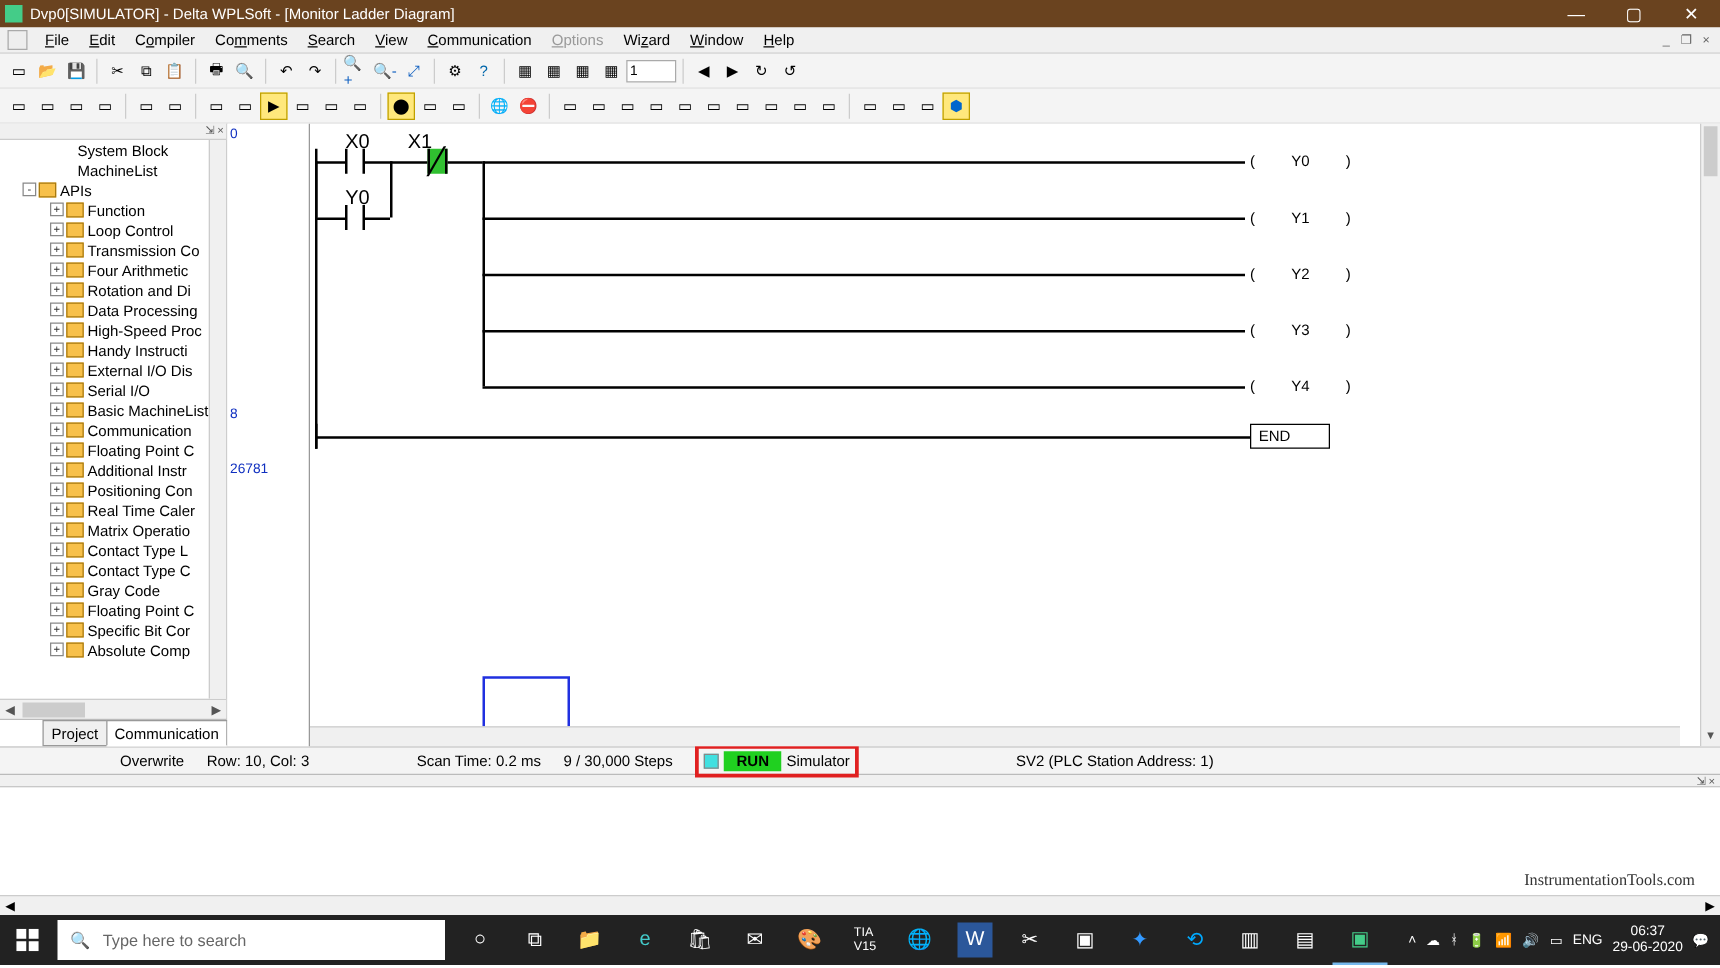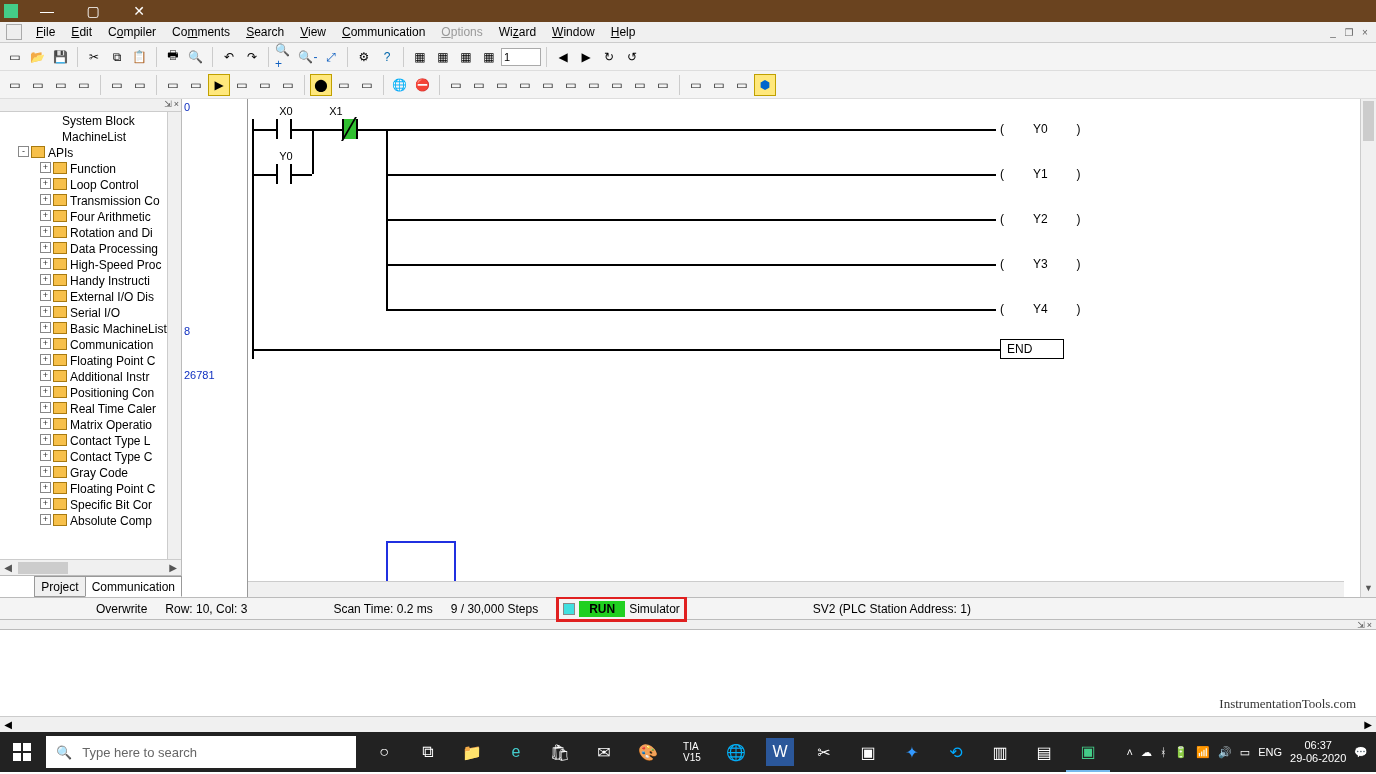--- a/index.html
+++ b/index.html
@@ -62,21 +62,21 @@
 
 .rail { position:absolute; top:12px; bottom:200px; width:2px; background:#000; }
 .hline { position:absolute; height:2px; background:#000; }
 .vline { position:absolute; width:2px; background:#000; }
 .contact { position:absolute; width:16px; height:20px;}
 .contact .bar{position:absolute;top:0;bottom:0;width:2px;background:#000;}
 .contact .bar.l{left:0;} .contact .bar.r{right:0;}
 .contact.nc .slash{position:absolute;left:-2px;right:-2px;top:-2px;bottom:-2px;}
 .contact.nc .slash::after{content:"";position:absolute;left:0;right:0;top:0;bottom:0;border-left:2px solid #000;transform:skewX(-30deg) translateX(8px);}
 .contact.active{background:#30c030;}
-.clab { position:absolute; font-size:11px; color:#000; transform:translateX(-50%);text-align:right;}
+.clab { position:absolute; font-size:16px; color:#000; transform:translateX(-50%);text-align:right;}
 .coil { position:absolute; font-size:12px; font-family:Consolas,monospace;}
 .coil .paren{font-weight:normal;}
 .endbox { position:absolute; border:1px solid #000; padding:2px 6px; font-size:12px; background:#fff;}
 .bluebox { position:absolute; border:2px solid #2030e0; width:70px; height:46px; }
 
 
 .status-bar { height:22px; border-top:1px solid #bbb; background:#f4f4f4; display:flex; align-items:center; font-size:12px; padding:0 8px; gap:18px;}
 .status-item { white-space:nowrap;}
 .run-box-wrap { border:3px solid #e02020; padding:2px 4px; display:flex; align-items:center; gap:4px;}
 .run-led { width:12px;height:12px;background:#40e0e0;border:1px solid #888;}
@@ -100,20 +100,21 @@
 .tray{display:flex;align-items:center;gap:8px;padding:0 8px;font-size:11px;}
 .tray .clock{text-align:center;line-height:13px;}
 
 svg { display:block; }
 </style>
 </head>
 <body>
 
 <div class="title-bar">
   <span class="app-icon"></span>
+  <span class="title-text">Dvp0[SIMULATOR]  - Delta WPLSoft - [Monitor Ladder Diagram]</span>
   <div class="win-btns">
     <div class="win-btn">—</div>
     <div class="win-btn">▢</div>
     <div class="win-btn">✕</div>
   </div>
 </div>
 
 <div class="menu-bar">
   <span class="app-small-icon"></span>
   <span class="menu-item"><u>F</u><span></span>ile</span>

